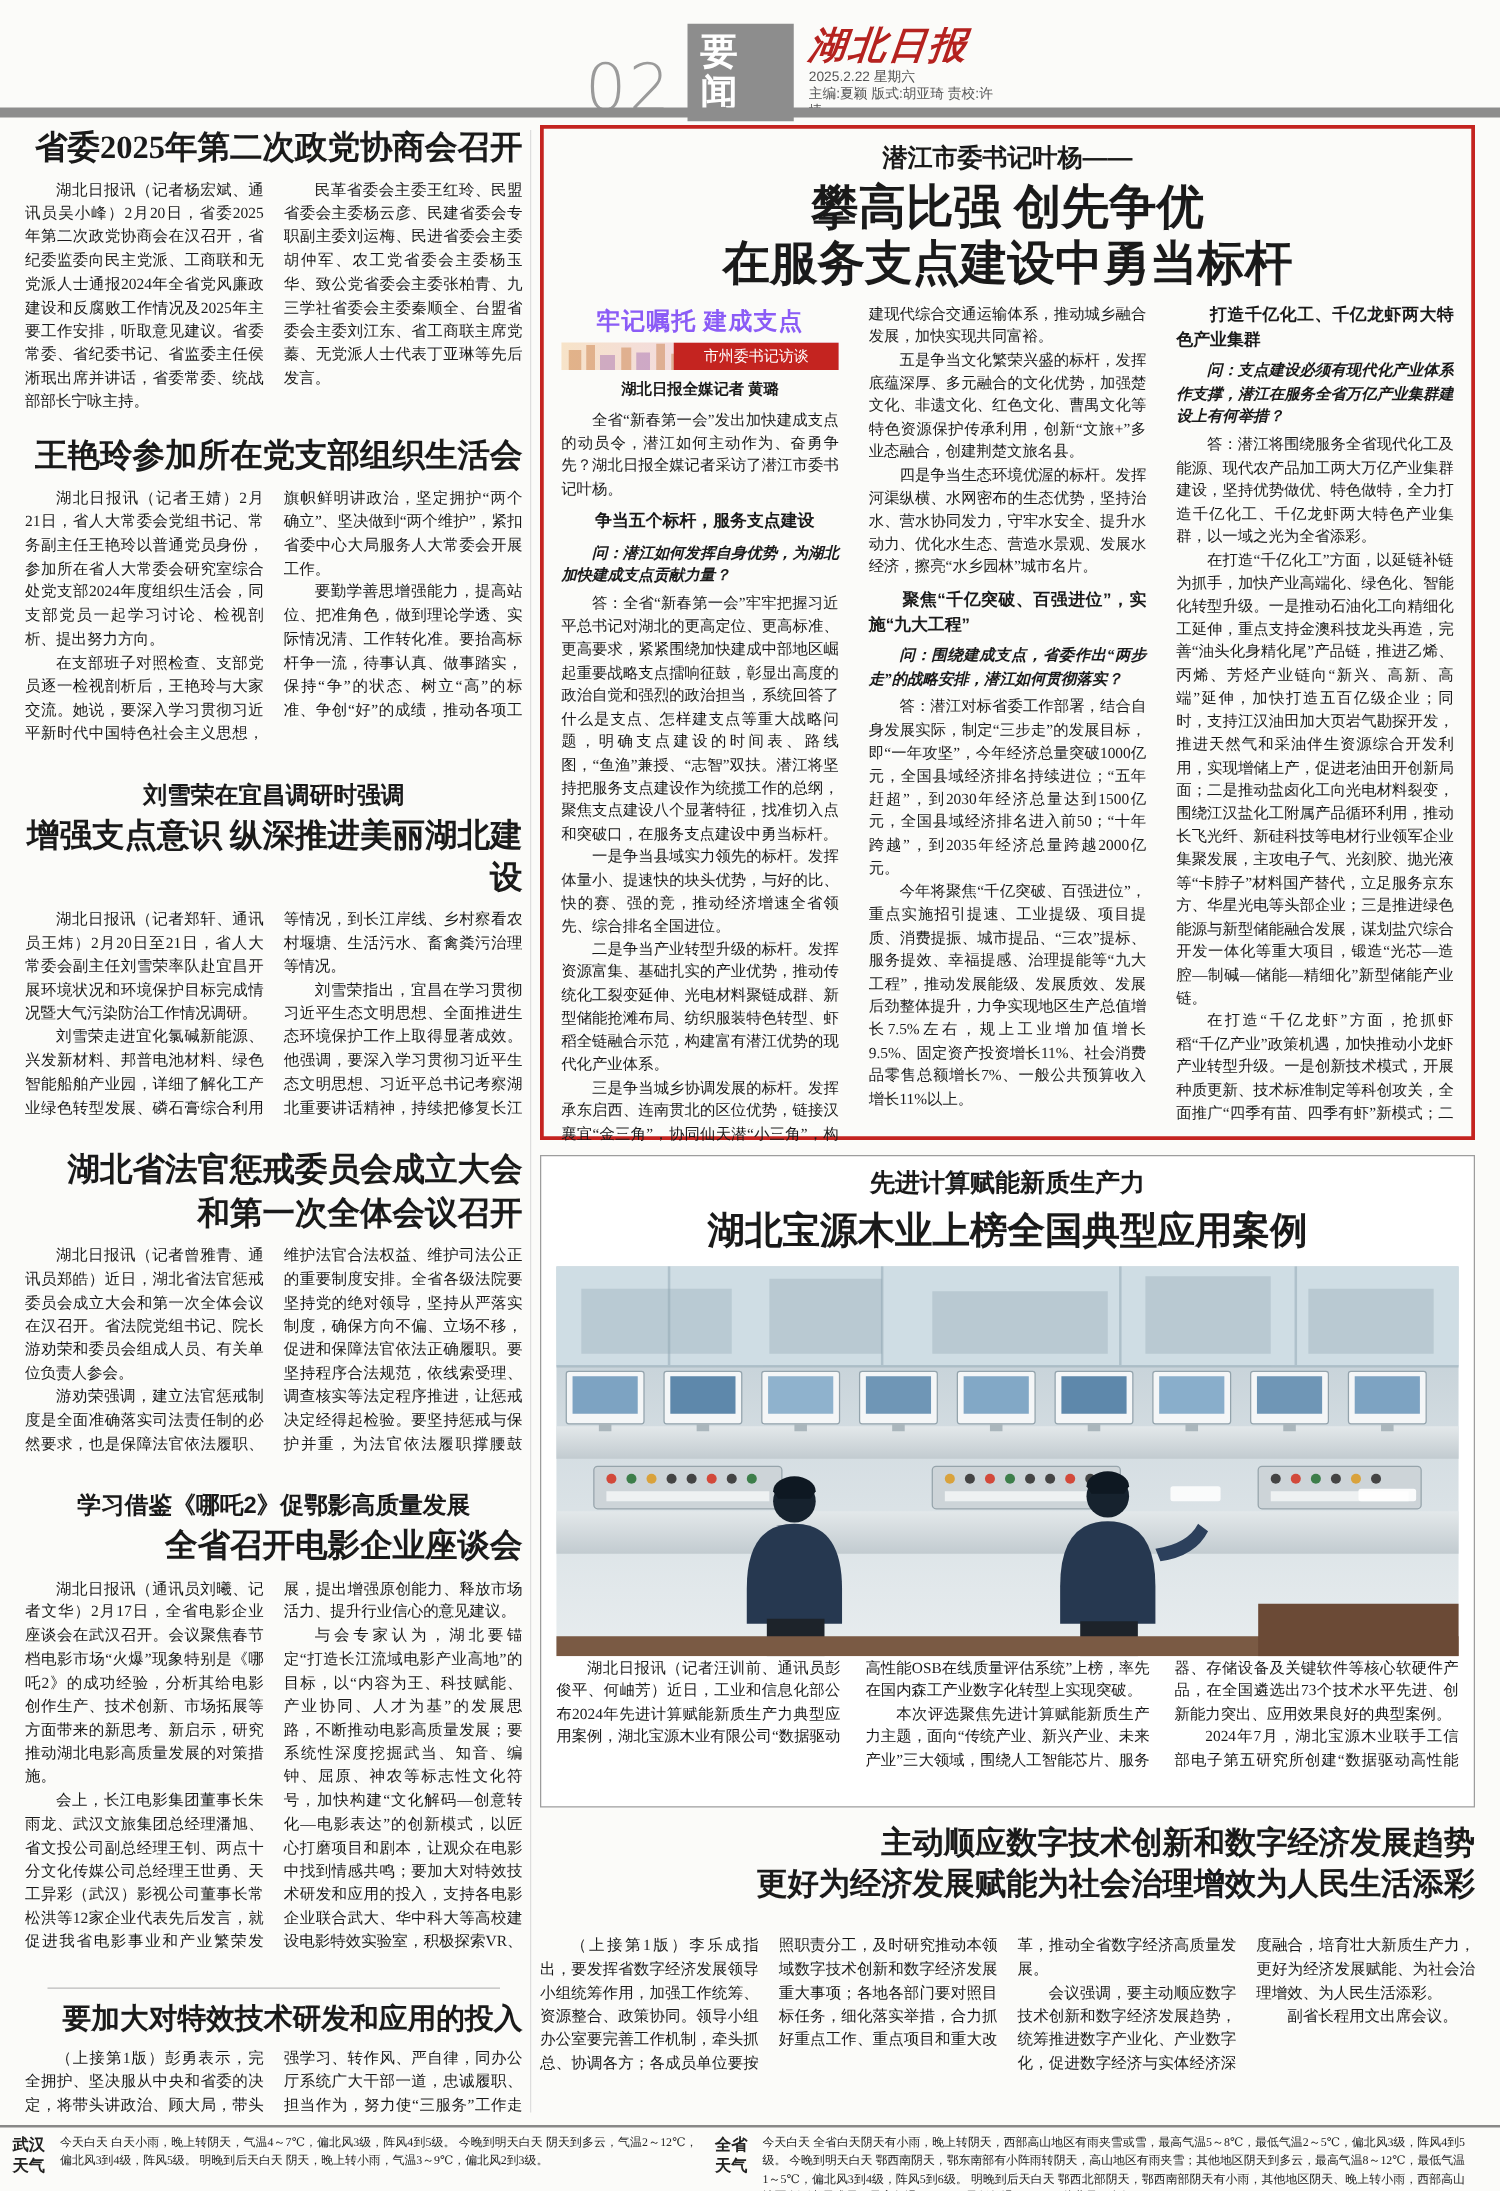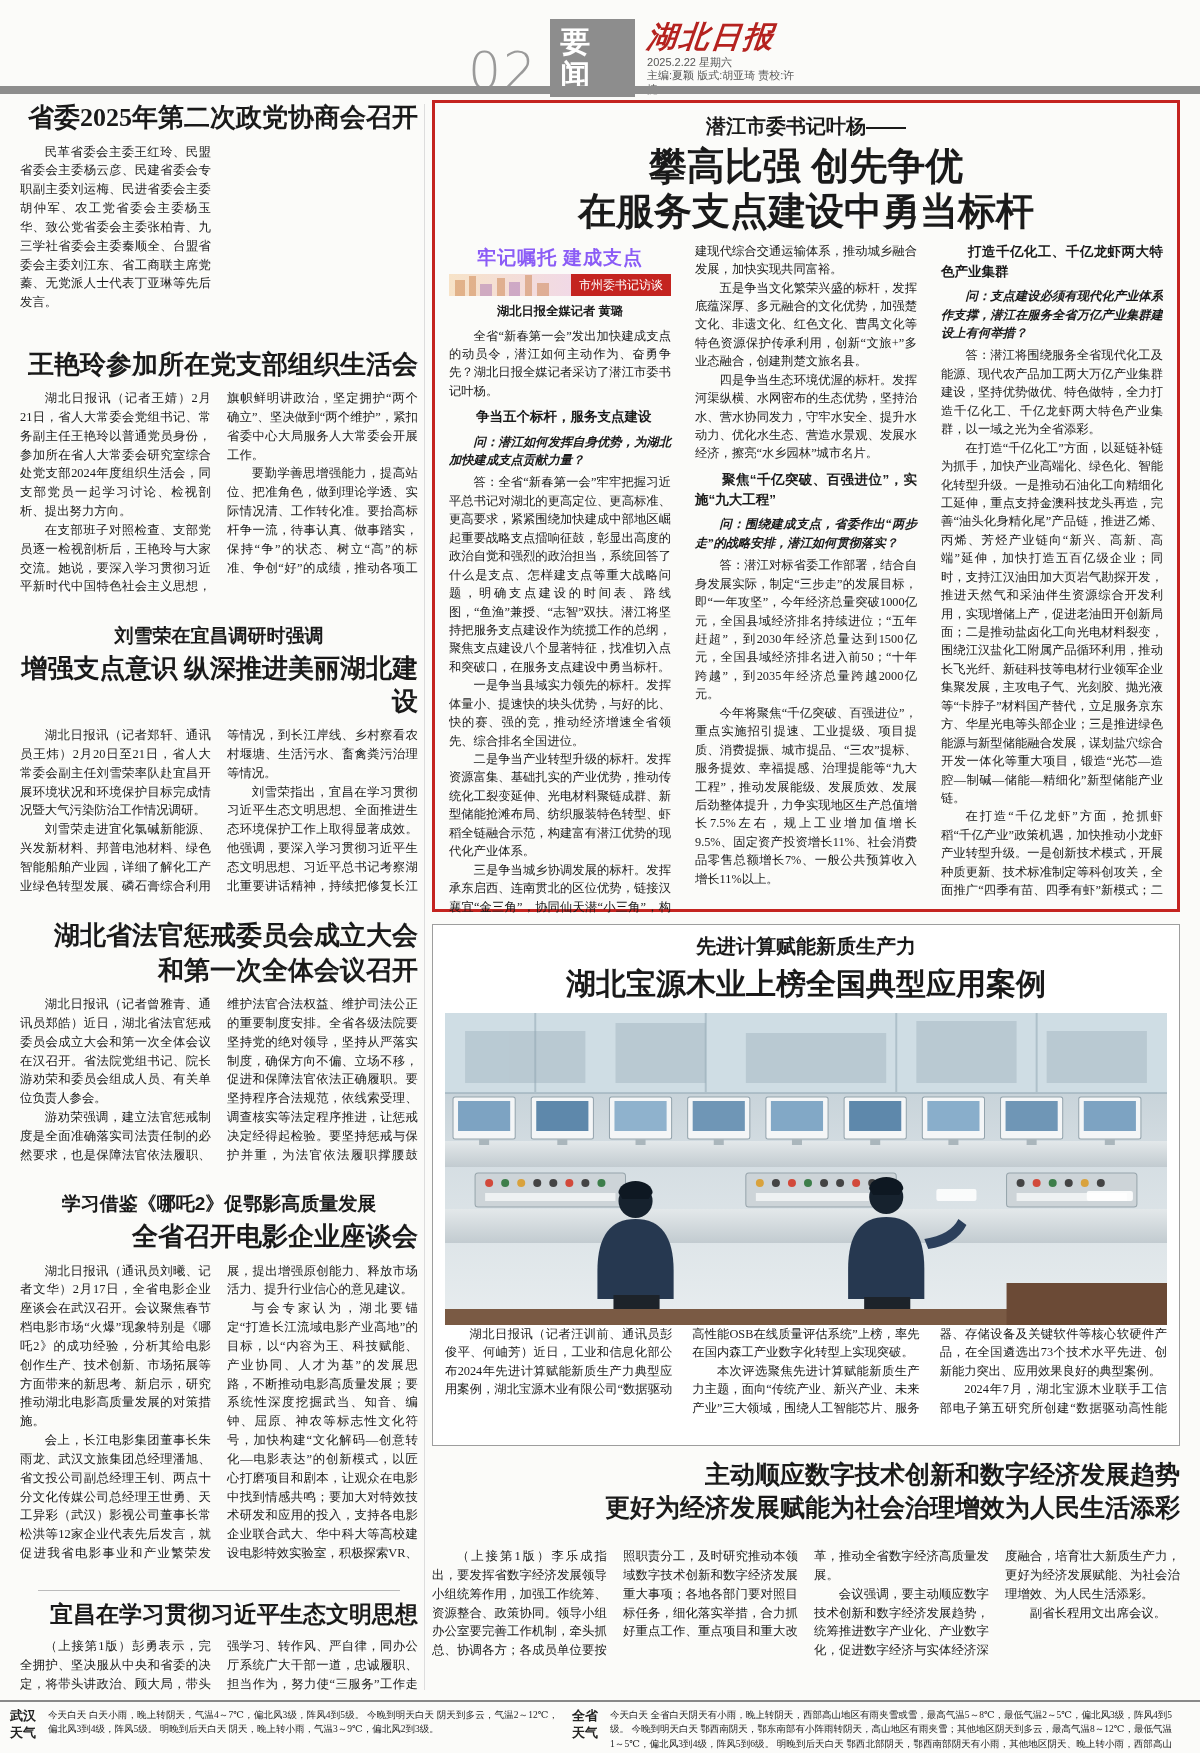--- a/index.html
+++ b/index.html
@@ -41,21 +41,21 @@
   #rb-title{font-family:"Liberation Sans","DejaVu Sans",sans-serif;font-weight:900;font-size:38px;text-align:center;line-height:1.18;margin:2px 0 8px 0;}
   #rb-body{height:676px;column-count:3;column-gap:24px;column-fill:auto;overflow:hidden;text-align:justify;font-size:12.3px;line-height:1.5;}
   #rb-body p{margin:0;text-indent:2em;}
   #rb-body p.sub{font-weight:bold;font-family:"Liberation Sans","DejaVu Sans",sans-serif;font-size:13.5px;margin:7px 0 5px 0;}
   #rb-body p.q{font-weight:bold;font-style:italic;margin:4px 0;}
   #rb-body p.by{text-indent:0;text-align:center;font-weight:bold;margin:4px 0 6px 0;}
   #banner{break-inside:avoid;margin:2px 0 6px 0;}
   #banner-main{color:#8b5cf6;font-weight:900;font-size:19px;letter-spacing:1px;text-align:center;font-family:Liberation Serif, serif;}
   #banner-strip{position:relative;height:22px;margin-top:2px;background:linear-gradient(90deg,#f7e3c8,#f1d9e6 55%,#e7d6f2);overflow:hidden;}
   #banner-strip .bld{position:absolute;bottom:0;background:rgba(200,120,60,.45);}
-  #banner-tag{position:absolute;right:0;top:0;height:22px;line-height:22px;background:#c42420;color:#fff;font-size:12px;padding:0 8px;font-family:"Liberation Sans","DejaVu Sans",sans-serif;}
+  #banner-tag{position:absolute;right:0;top:0;height:22px;line-height:22px;background:#c42420;color:#fff;font-size:12px;padding:0 24px;font-family:"Liberation Sans","DejaVu Sans",sans-serif;}
   
   #featbox{margin-top:12px;border:1px solid #9d9d9d;padding:8px 12px;height:522px;box-sizing:border-box;background:#fff;}
   #featbox .kicker{font-size:20px;}
   #feat-title{font-family:"Liberation Sans","DejaVu Sans",sans-serif;font-weight:900;font-size:30px;text-align:center;margin:0 0 8px 0;}
   #photo{width:100%;height:312px;display:block;}
   #caption{font-size:12.5px;font-style:italic;text-align:right;margin:4px 2px 6px 0;}
   #feat-body{height:108px;column-count:3;column-gap:20px;column-fill:auto;overflow:hidden;text-align:justify;font-size:12.3px;line-height:1.5;}
   #feat-body p{margin:0;text-indent:2em;}
   
   #digital{margin-top:12px;}
@@ -83,20 +83,21 @@
   </div>
 </header>
 <div id="topband"></div>
 <div id="vrule"></div>
 
 <div id="leftcol">
 
   <section class="article" id="a-zx">
     <h2 class="hl">省委2025年第二次政党协商会召开</h2>
     <div class="body cols2">
+        <p class="p">湖北日报讯（记者杨宏斌、通讯员吴小峰）2月20日，省委2025年第二次政党协商会在汉召开，省纪委监委向民主党派、工商联和无党派人士通报2024年全省党风廉政建设和反腐败工作情况及2025年主要工作安排，听取意见建议。省委常委、省纪委书记、省监委主任侯淅珉出席并讲话，省委常委、统战部部长宁咏主持。</p>
         <p class="p">民革省委会主委王红玲、民盟省委会主委杨云彦、民建省委会专职副主委刘运梅、民进省委会主委胡仲军、农工党省委会主委杨玉华、致公党省委会主委张柏青、九三学社省委会主委秦顺全、台盟省委会主委刘江东、省工商联主席党蓁、无党派人士代表丁亚琳等先后发言。</p>
       </div>
   </section>
 
   <section class="article" id="a-wyl">
     <h2 class="hl">王艳玲参加所在党支部组织生活会</h2>
     <div class="body cols2">
         <p class="p">湖北日报讯（记者王婧）2月21日，省人大常委会党组书记、常务副主任王艳玲以普通党员身份，参加所在省人大常委会研究室综合处党支部2024年度组织生活会，同支部党员一起学习讨论、检视剖析、提出努力方向。</p>
         <p class="p">在支部班子对照检查、支部党员逐一检视剖析后，王艳玲与大家交流。她说，要深入学习贯彻习近平新时代中国特色社会主义思想，旗帜鲜明讲政治，坚定拥护“两个确立”、坚决做到“两个维护”，紧扣省委中心大局服务人大常委会开展工作。</p>
         <p class="p">要勤学善思增强能力，提高站位、把准角色，做到理论学透、实际情况清、工作转化准。要抬高标杆争一流，待事认真、做事踏实，保持“争”的状态、树立“高”的标准、争创“好”的成绩，推动各项工作提质增效，以实际行动做到忠诚干净担当。</p>
@@ -128,21 +129,21 @@
     <div class="body cols2">
         <p class="p">湖北日报讯（通讯员刘曦、记者文华）2月17日，全省电影企业座谈会在武汉召开。会议聚焦春节档电影市场“火爆”现象特别是《哪吒2》的成功经验，分析其给电影创作生产、技术创新、市场拓展等方面带来的新思考、新启示，研究推动湖北电影高质量发展的对策措施。</p>
         <p class="p">会上，长江电影集团董事长朱雨龙、武汉文旅集团总经理潘旭、省文投公司副总经理王钊、两点十分文化传媒公司总经理王世勇、天工异彩（武汉）影视公司董事长常松洪等12家企业代表先后发言，就促进我省电影事业和产业繁荣发展，提出增强原创能力、释放市场活力、提升行业信心的意见建议。</p>
         <p class="p">与会专家认为，湖北要锚定“打造长江流域电影产业高地”的目标，以“内容为王、科技赋能、产业协同、人才为基”的发展思路，不断推动电影高质量发展；要系统性深度挖掘武当、知音、编钟、屈原、神农等标志性文化符号，加快构建“文化解码—创意转化—电影表达”的创新模式，以匠心打磨项目和剧本，让观众在电影中找到情感共鸣；要加大对特效技术研发和应用的投入，支持各电影企业联合武大、华中科大等高校建设电影特效实验室，积极探索VR、AR、元宇宙等新技术与电影艺术的融合，满足观众日益提升的视听需求，拓展电影的边界和可能性；要着力培育领军电影企业，支持有条件有实力的电影企业投资重点电影项目创作生产，放大优势，发展成为主业突出、竞争力强的头部企业；要培养一批扎根湖北、面向未来的电影优秀人才和领军人物，将成熟的电影作品在长江文化艺术季期间首映首发，让青年电影人才“首部作品在湖北落地，整个团队在湖北生根”。</p>
       </div>
   </section>
 
   <hr id="leftrule">
 
   <section class="article" id="a-swbgt">
-    <h2 class="hl">宜昌在学习贯彻习近平生态文明思想</h2>
+    <h2 class="hl">要加大对特效技术研发和应用的投入</h2>
     <div class="body cols2">
         <p class="p">（上接第1版）彭勇表示，完全拥护、坚决服从中央和省委的决定，将带头讲政治、顾大局，带头强学习、转作风、严自律，同办公厅系统广大干部一道，忠诚履职、担当作为，努力使“三服务”工作走在全省前列，不负中央和省委的信任与重托。</p>
       </div>
   </section>
 
 </div>
 
 <div id="rightcol">
 
   <section id="redbox">

